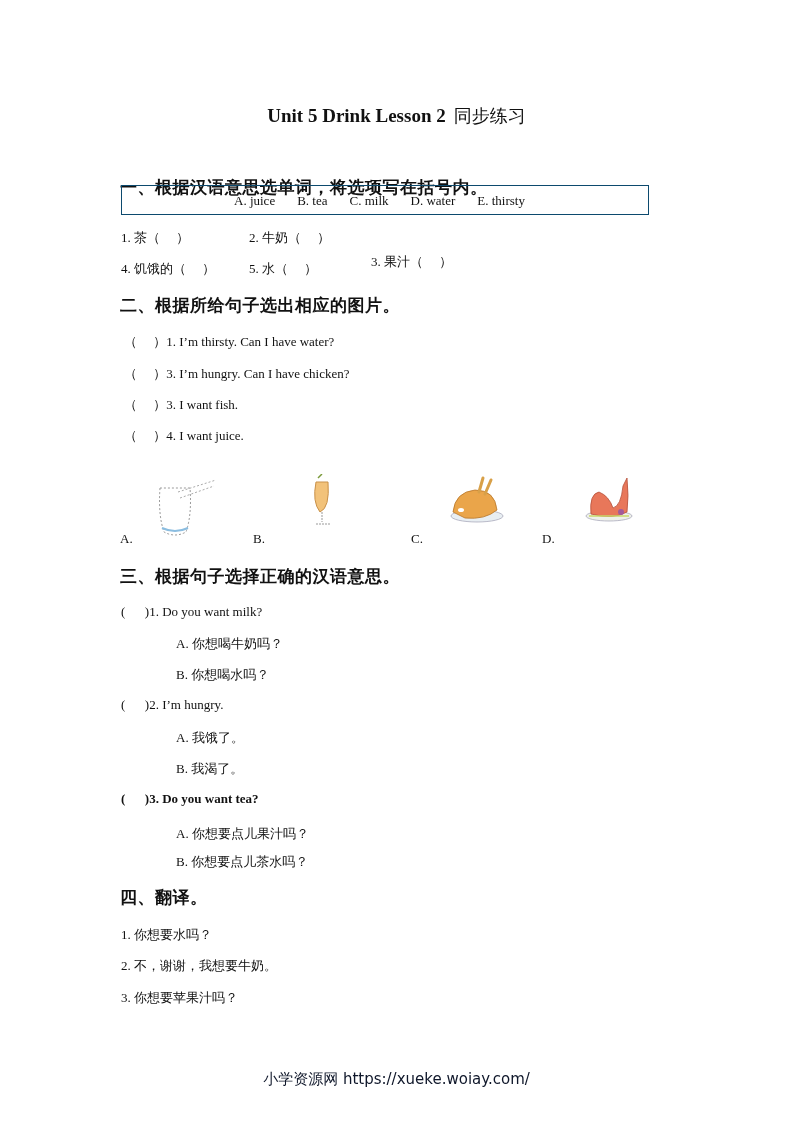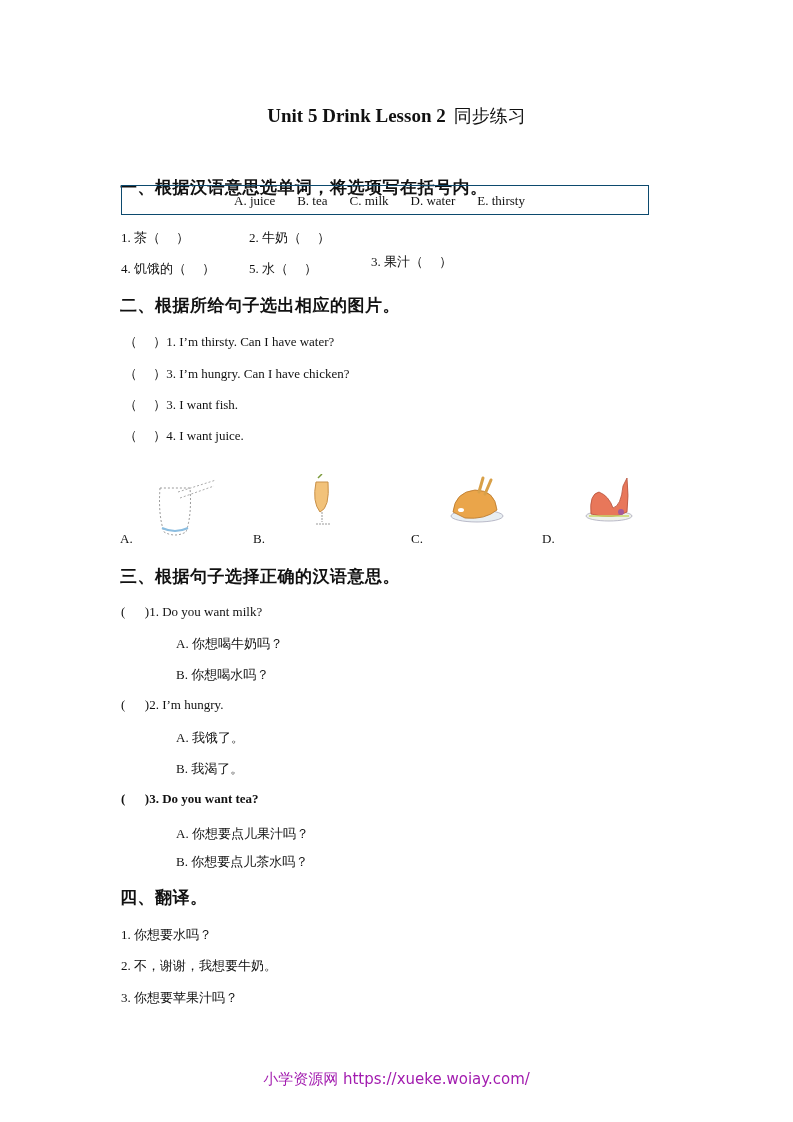--- a/index.html
+++ b/index.html
@@ -9,21 +9,21 @@
   .cjk { font-family: "DejaVu Sans", "Liberation Sans", sans-serif; }
   .title { left: 0; width: 793px; top: 104px; text-align: center; font-size: 19px; font-weight: bold; }
   .title .cn { font-weight: normal; margin-left: 8px; font-family: "DejaVu Sans", sans-serif; font-size: 18px; }
   .section { left: 120px; font-size: 17px; font-weight: bold; letter-spacing: 0.5px; }
   .line { font-size: 13px; }
   .wordbox { left: 121px; top: 185px; width: 526px; height: 28px; border: 1px solid #0c4a6e; }
   .wordbox-inner { position: absolute; left: 112px; top: 7px; font-size: 13px; }
   .wordbox-inner span { margin-right: 22px; }
   .pic { position: absolute; }
   .pic-label { font-size: 13px; }
-  .footer { left: 0; width: 793px; top: 1070px; text-align: center; font-size: 15px; color: #a21caf; font-family: "DejaVu Sans", sans-serif; }
+  .footer { left: 0; width: 793px; top: 1070px; text-align: center; font-size: 15px; color: #0f172a; font-family: "DejaVu Sans", sans-serif; }
 </style>
 </head>
 <body>
 
 <div class="abs title serif">
   <span>Unit 5 Drink Lesson 2</span><span class="cn">同步练习</span>
 </div>
 
 <div class="abs section cjk" style="top:148px;margin-top:28px;">一、根据汉语意思选单词，将选项写在括号内。</div>
 <div class="abs wordbox">

